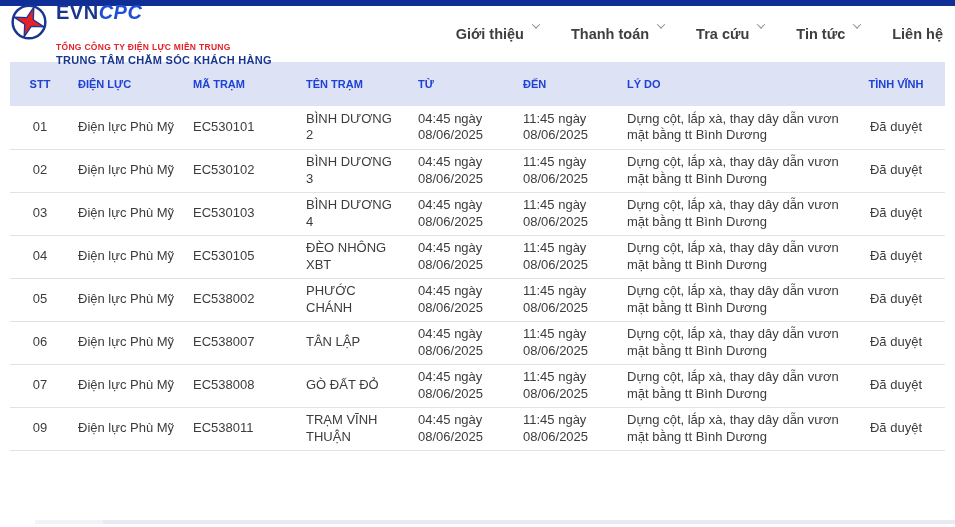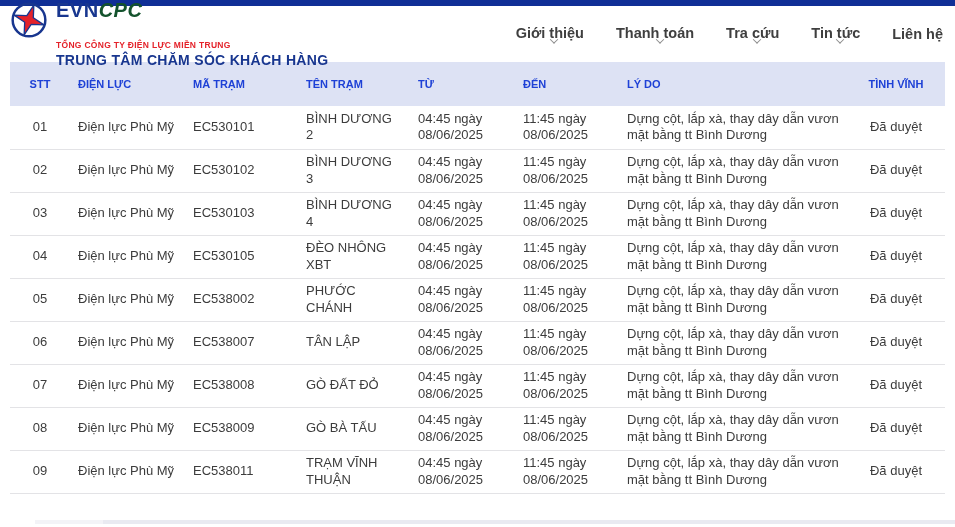--- a/index.html
+++ b/index.html
@@ -8,27 +8,27 @@
 
   .topbar { height:6px; background:#102f96; width:100%; }
 
   header { height:56px; display:flex; align-items:center; justify-content:space-between;
     padding:0 10px 0 10px; background:#fff; }
 
   .logo { display:flex; align-items:flex-start; gap:8px; cursor:pointer; }
   .logo-icon { width:38px; height:38px; margin-top:1px; }
   .logo-text .brand { font-size:20px; font-weight:bold; line-height:20px; letter-spacing:.5px; }
   .brand-evn { color:#18368f; }
-  .brand-cpc { color:#14532d; font-style:italic; }
+  .brand-cpc { color:#1d4ed8; font-style:italic; }
   .logo-sub1 { color:#e4222a; font-size:8.5px; font-weight:bold; margin-top:20px; letter-spacing:.3px; }
-  .logo-sub2 { color:#18368f; font-size:14px; font-weight:bold; margin-top:2px; letter-spacing:.3px; }
+  .logo-sub2 { color:#18368f; font-size:11px; font-weight:bold; margin-top:2px; letter-spacing:.3px; }
 
   nav { display:flex; align-items:center; gap:32px; padding-right:2px; }
-  .nav-item { display:flex; align-items:center; font-size:14.5px; font-weight:bold;
-    color:#3f3f3f; cursor:pointer; white-space:nowrap;flex-direction:column; }
+  .nav-item { display:flex; align-items:flex-start; font-size:14.5px; font-weight:bold;
+    color:#3f3f3f; cursor:pointer; white-space:nowrap; }
   .chev { display:inline-block; width:6px; height:6px; border-right:1.8px solid #8c8c8c;
     border-bottom:1.8px solid #8c8c8c; transform:rotate(45deg) translate(-1px,-1px);
     margin-left:9px; margin-top:-3px; }
 
   main { padding:0 10px; }
   table { width:935px; border-collapse:collapse; table-layout:fixed; }
   col.w-stt{width:60px} col.w-dl{width:115px} col.w-mt{width:113px} col.w-tt{width:112px}
   col.w-tu{width:105px} col.w-den{width:104px} col.w-ld{width:228px} col.w-st{width:98px}
 
   thead th { background:#dde2f4; color:#1e41d6; font-size:11px; font-weight:bold;
@@ -183,30 +183,20 @@
     <td class="c-stt">07</td>
     <td>Điện lực Phù Mỹ</td>
     <td>EC538008</td>
     <td>GÒ ĐẤT ĐỎ</td>
     <td><span class="dt">04:45 ngày 08/06/2025</span></td>
     <td><span class="dt">11:45 ngày 08/06/2025</span></td>
     <td>Dựng cột, lắp xà, thay dây dẫn vươn mặt bằng tt Bình Dương</td>
     <td class="c-status">Đã duyệt</td>
   </tr>
 
-  <tr>
-    <td class="c-stt">08</td>
-    <td>Điện lực Phù Mỹ</td>
-    <td>EC538009</td>
-    <td>GÒ BÀ TẤU</td>
-    <td><span class="dt">04:45 ngày 08/06/2025</span></td>
-    <td><span class="dt">11:45 ngày 08/06/2025</span></td>
-    <td>Dựng cột, lắp xà, thay dây dẫn vươn mặt bằng tt Bình Dương</td>
-    <td class="c-status">Đã duyệt</td>
-  </tr>
 
   <tr>
     <td class="c-stt">09</td>
     <td>Điện lực Phù Mỹ</td>
     <td>EC538011</td>
     <td>TRẠM VĨNH THUẬN</td>
     <td><span class="dt">04:45 ngày 08/06/2025</span></td>
     <td><span class="dt">11:45 ngày 08/06/2025</span></td>
     <td>Dựng cột, lắp xà, thay dây dẫn vươn mặt bằng tt Bình Dương</td>
     <td class="c-status">Đã duyệt</td>

